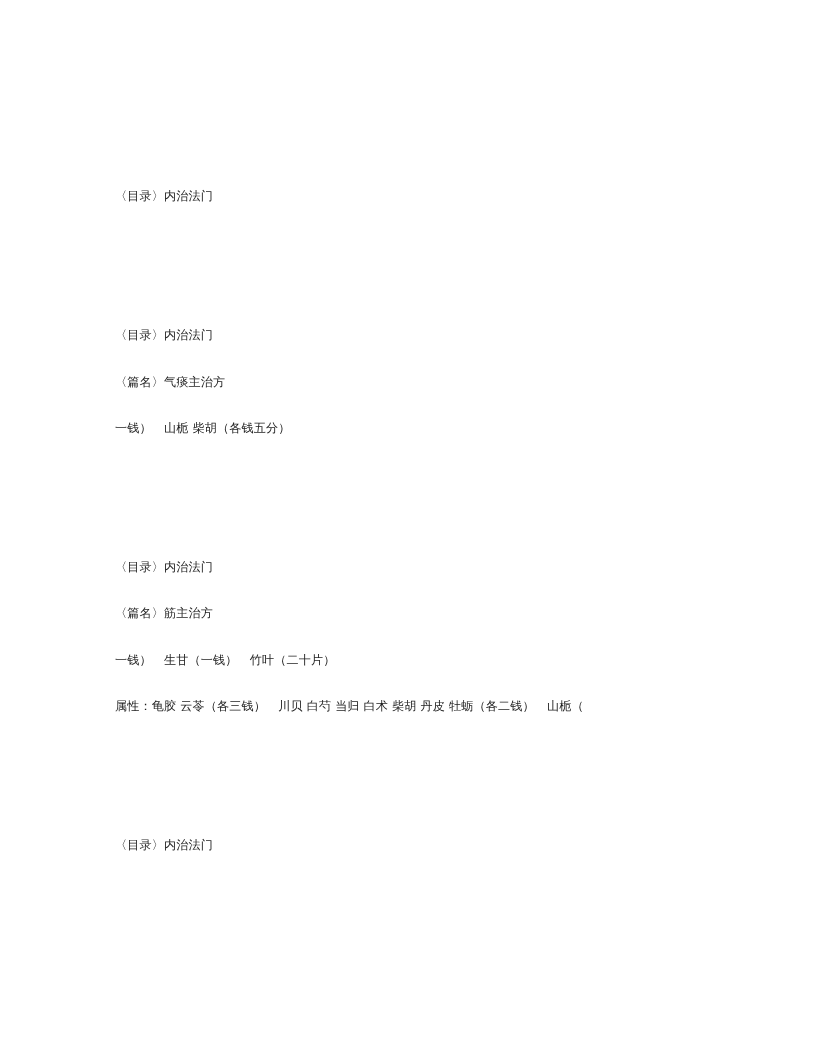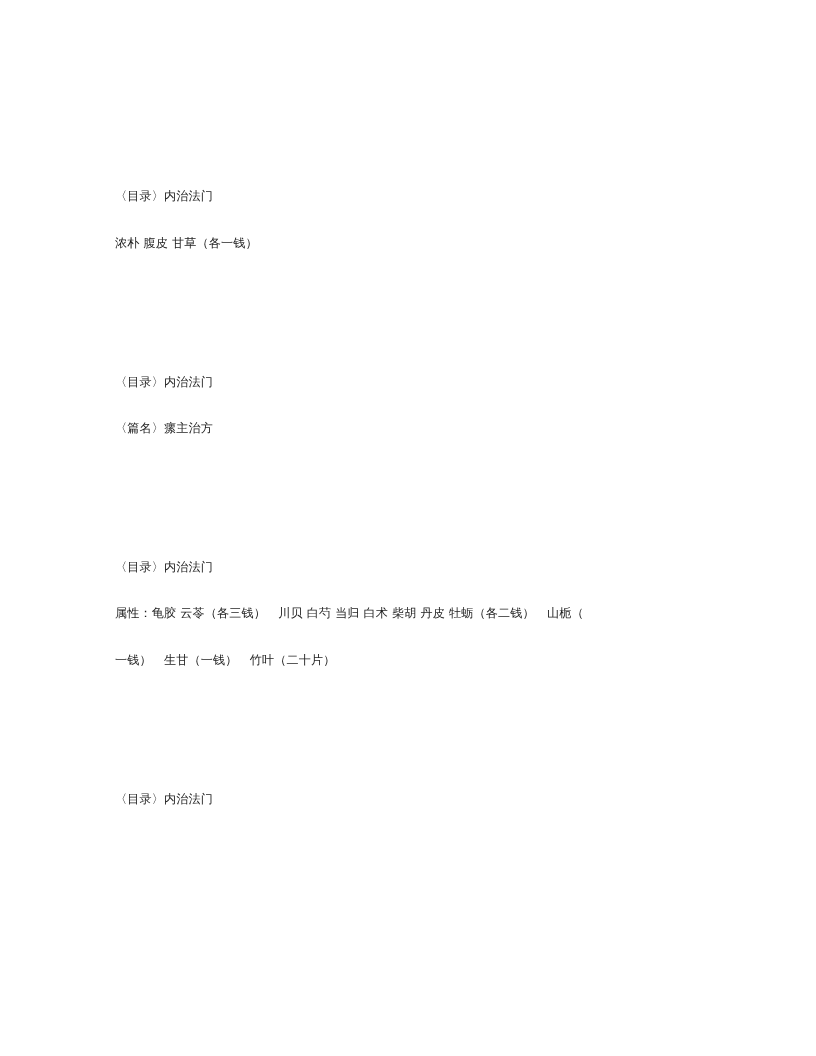--- a/index.html
+++ b/index.html
@@ -47,32 +47,33 @@
   }
 </style>
 </head>
 <body>
 
 <div id="page">
   <div class="doc-body">
 
     <div class="record">
       <div class="line tag-line">〈目录〉内治法门</div>
-      <div class="line">浓朴 腹皮 甘草（各一钱）</div>
     </div>
 
     <div class="record">
       <div class="line tag-line">〈目录〉内治法门</div>
-      <div class="line tag-line">〈篇名〉瘰主治方</div>
+      <div class="line tag-line">〈篇名〉气痰主治方</div>
+      <div class="line">一钱）　山栀 柴胡（各钱五分）</div>
     </div>
 
     <div class="record">
       <div class="line tag-line">〈目录〉内治法门</div>
+      <div class="line tag-line">〈篇名〉筋主治方</div>
+      <div class="line">一钱）　生甘（一钱）　竹叶（二十片）</div>
       <div class="line">属性：龟胶 云苓（各三钱）　川贝 白芍 当归 白术 柴胡 丹皮 牡蛎（各二钱）　山栀（</div>
-      <div class="line">一钱）　生甘（一钱）　竹叶（二十片）</div>
     </div>
 
     <div class="record">
       <div class="line tag-line">〈目录〉内治法门</div>
       
       
       
       
       
     </div>

